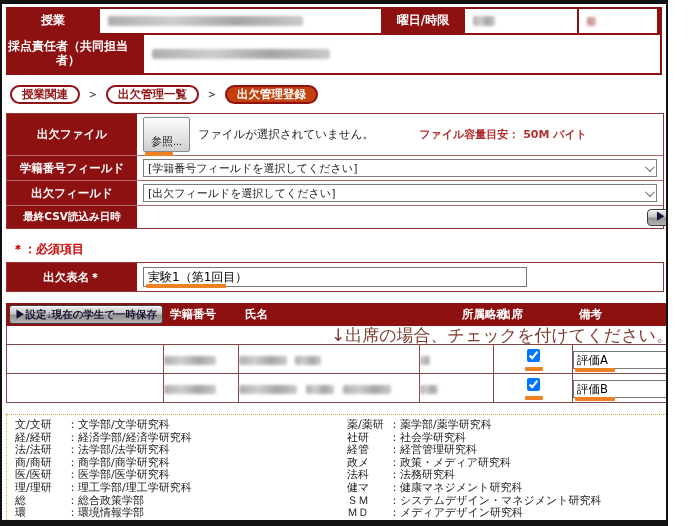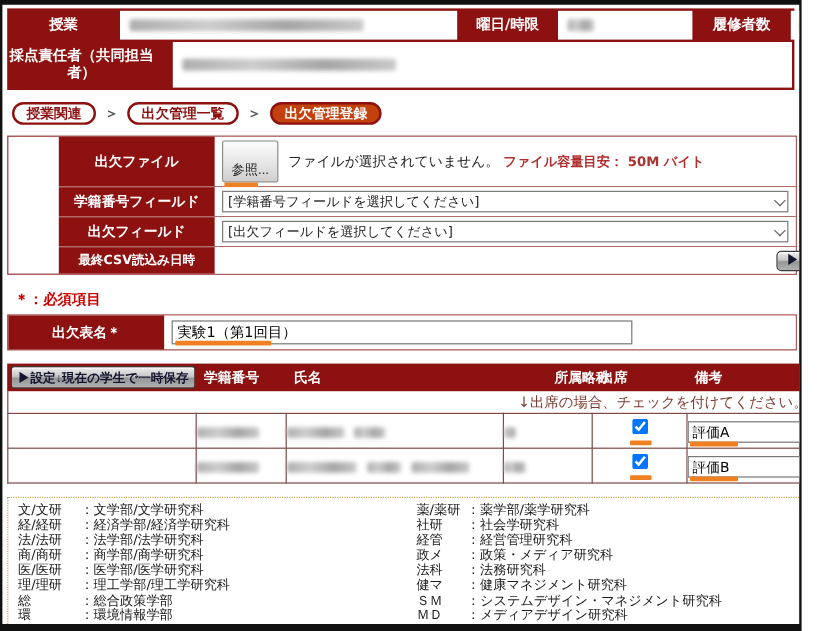--- a/index.html
+++ b/index.html
@@ -23,21 +23,21 @@
     filter: blur(1.6px); opacity:.8; }
   .red-block.tint { background: linear-gradient(90deg,#b86a6a,#d8a0a0); }
   
   .crumbs { display:flex; align-items:center; gap:7px; margin:10px 0 0 8px; height:19px; }
   .pill { border:2px solid #8E1111; border-radius:10px; padding:1px 10px 2px; font-size:11.5px; font-weight:bold; color:#8E1111; background:#fff; line-height:1.1; cursor:pointer; }
   .pill.active { background:#c2410c; color:#fff; }
   .crumb-sep { color:#555; font-size:12px; font-weight:bold; }
   
   .formwrap { position:relative; margin:9px 4px 0; width:690px; }
   .formtbl { width:658px; border:1px solid #993333; }
-  .frow { display:flex; border-bottom:1px solid #b06b6b; min-height:25px;margin-left:42px; }
+  .frow { display:flex; border-bottom:1px solid #b06b6b; min-height:25px; }
   .frow:last-child { border-bottom:none; }
   .flabel { width:130px; background:#8E1111; color:#fff; font-weight:bold; font-size:11.5px; display:flex; align-items:center; justify-content:center; text-align:center; flex:none; }
   .fval { flex:1; background:#fff; display:flex; align-items:center; padding:3px 6px; font-size:11.5px; position:relative; }
   .browse-btn { background:linear-gradient(180deg,#fdfdfd,#e3e3e3 60%,#cfcfcf); border:1px solid #8a8a8a; font-size:11px; padding:16px 7px 2px; color:#222; border-radius:2px; cursor:pointer; position:relative; }
   .size-note { color:#B03030; font-size:11px; font-weight:bold; margin-left:auto; margin-right:70px; }
   .selectbox { width:100%; height:18px; border:1px solid #7b7b7b; background:#fff; display:flex; align-items:center; padding:0 4px; font-size:11px; color:#222; cursor:pointer; }
   .chev { margin-left:auto; width:7px; height:7px; border-right:1.5px solid #666; border-bottom:1.5px solid #666; transform: rotate(45deg) translateY(-2px); }
   .btn3d { display:inline-flex; align-items:center; justify-content:center;
     background: linear-gradient(180deg,#efefef 0%,#c6c6c6 45%,#959595 55%,#b2b2b2 100%);
     border:1px solid #3c3c3c; border-radius:6px; box-shadow: inset 0 1px 0 #fff;
@@ -47,21 +47,21 @@
   .required-note { margin:12px 0 0 10px; color:#CC0000; font-weight:bold; font-size:12px; }
   .sheetrow { margin:4px 4px 0; width:658px; border:1px solid #993333; display:flex; height:30px; }
   .inputwrap { position:relative; display:inline-block; }
   .sheet-input { width:384px; height:20px; border:1px solid #777; font-size:12px; padding:1px 4px; font-family:"DejaVu Sans",sans-serif; }
   .u-orange { position:absolute; background:#EF8122; height:4px; border-radius:1px; }
   
   .students { margin:11px 4px 0; width:688px; }
   .st-header { position:relative; height:23px; background:#8E1111; }
   .st-save { position:absolute; left:3px; top:2px; height:19px; width:154px; font-size:10.5px; border-radius:3px; padding:0 4px; }
   .st-h { position:absolute; top:4px; color:#fff; font-weight:bold; font-size:11.5px; }
-  .st-note { height:18px; border-left:1px solid #7d4a4a; border-right:1px solid #7d4a4a; display:flex; align-items:center; justify-content:flex-end; padding-right:20px; font-size:12px; color:#7c3a2e; background:#fff; }
+  .st-note { height:18px; border-left:1px solid #7d4a4a; border-right:1px solid #7d4a4a; display:flex; align-items:center; justify-content:flex-end; padding-right:20px; font-size:17px; color:#7c3a2e; background:#fff; }
   table.st { border-collapse: collapse; width:688px; table-layout:fixed; }
   table.st td { border:1px solid #7d4a4a; height:26px; padding:2px 0; vertical-align:middle; background:#fff; }
   .cb-cell { text-align:center; }
   .cbwrap { position:relative; display:inline-block; padding-bottom:5px; }
   .cbwrap input { width:13px; height:13px; cursor:pointer; }
   .cb-under { left:-2px; bottom:0; width:18px; }
   .remark-input { width:112px; height:18px; border:1px solid #777; font-size:11.5px; padding:1px 3px; font-family:"DejaVu Sans",sans-serif; }
   .remark-under { left:2px; bottom:-3px; width:40px; }
   
   .legend { margin:11px 4px 0; width:690px; border:1px dotted #C9A94E; padding:4px 8px 5px; display:flex; font-size:11px; line-height:12.6px; color:#1a1a1a; }
@@ -78,21 +78,20 @@
   <div class="hdr">
     <div class="hdr-row1">
       <div class="hlabel">授業</div>
       <div class="hval">
         <span class="red-block" style="width:195px"></span>
       </div>
       <div class="hlabel">曜日/時限</div>
       <div class="hval">
         <span class="red-block" style="width:22px"></span>
       </div>
-      <div class="hlabel">履修者数</div>
       <div class="hval">
         <span class="red-block tint" style="width:9px;height:9px"></span>
       </div>
     </div>
     <div class="hdr-row2">
       <div class="hlabel">採点責任者（共同担当者）</div>
       <div class="hval">
         <span class="red-block" style="width:178px"></span>
       </div>
     </div>

